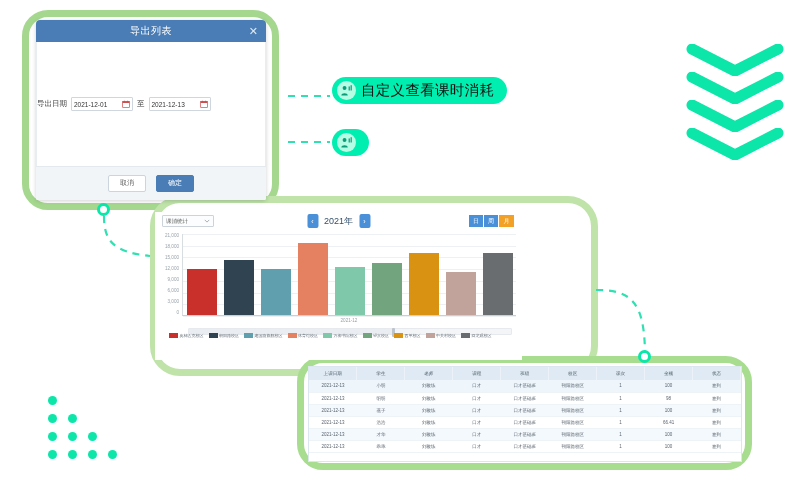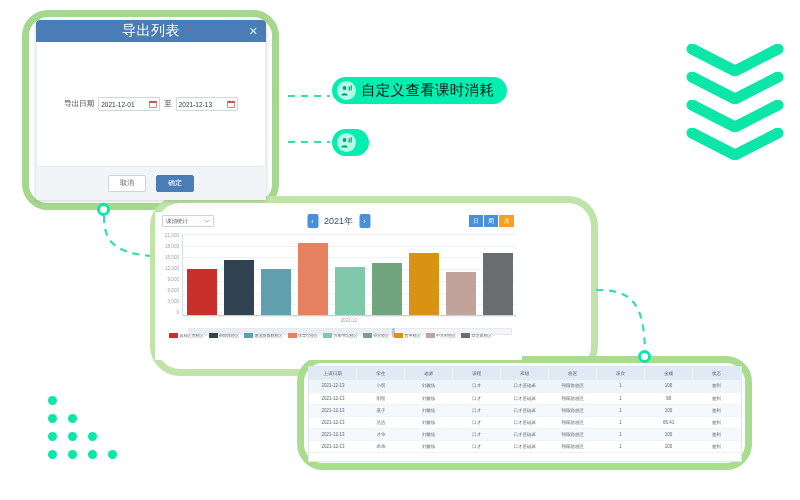--- a/index.html
+++ b/index.html
@@ -60,28 +60,28 @@
     border-radius: 4px 4px 2px 2px;
     box-shadow: 0 1px 4px rgba(0,0,0,.18);
     overflow: hidden;
     display: flex; flex-direction: column;
   }
   .dlg-title {
     height: 22px; background: #4a7db5;
     display: flex; align-items: center; justify-content: center;
     position: relative;
   }
-  .dlg-title-text { color: #fff; font-size: 14px; letter-spacing: .5px; }
+  .dlg-title-text { color: #fff; font-size: 10px; letter-spacing: .5px; }
   .dlg-close {
     position: absolute; right: 8px; top: 50%; transform: translateY(-50%);
     color: #dfe9f4; font-size: 11px; line-height: 1; cursor: pointer;
   }
   .dlg-body {
     flex: 1; background: #fff; display: flex;
-    align-items: center; justify-content: center;
+    align-items: center; justify-content: flex-start;
     border-left: 1px solid #e8edf2; border-right: 1px solid #e8edf2;
   }
   .date-row { display: flex; align-items: center; gap: 4px; font-size: 7.5px; color: #444; }
   .date-label { color: #3a3a3a; font-size: 7.5px; }
   .date-field {
     width: 62px; height: 14px; border: 1px solid #cfd6de;
     background: #fff; display: flex; align-items: center;
     padding: 0 2px; gap: 2px; border-radius: 1px;
   }
   .date-val { font-size: 6.5px; color: #333; flex: 1; font-family: "Liberation Sans", sans-serif; }

